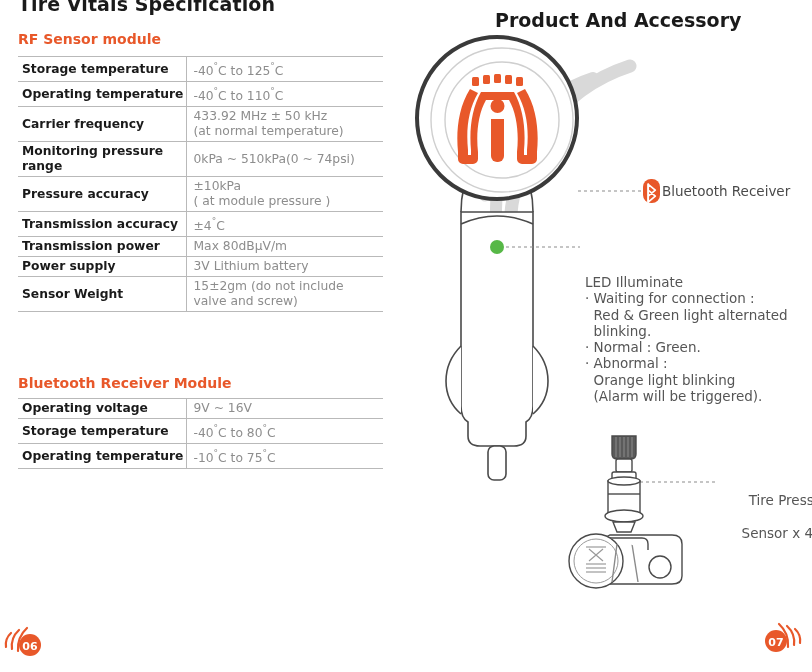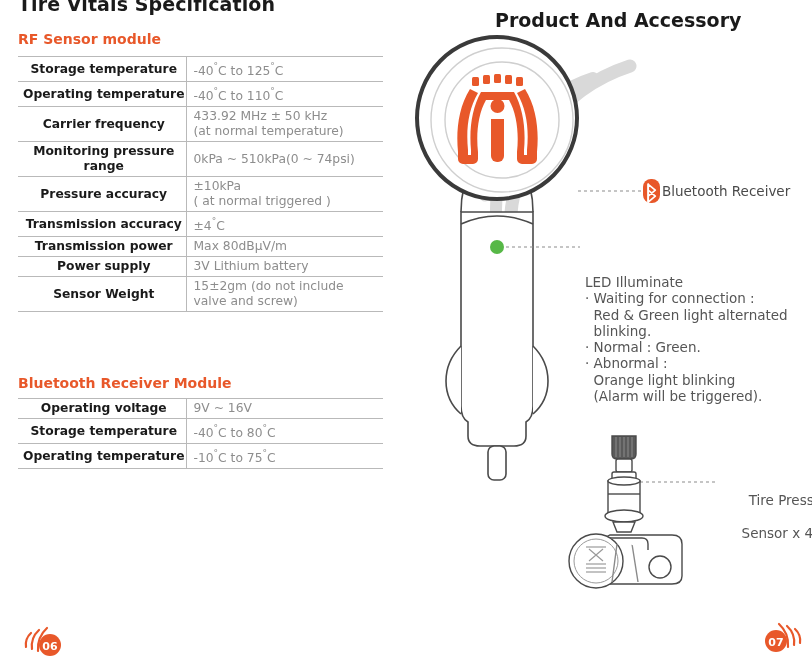--- a/index.html
+++ b/index.html
@@ -40,21 +40,20 @@
   table.spec td{
     padding:2px 0 2px 3px;
     vertical-align:middle;
     font-size:12.3px;
     line-height:15px;
   }
   table.spec td.k{
     font-weight:bold;color:#1a1a1a;
     border-right:1px solid #b9b9b9;
     padding-left:4px;
-    text-align:center;
   }
   table.spec td.v{
     color:#8d8d8d;padding-left:7px;
   }
   table.spec td.v .l2{display:block;}
   .deg{font-size:9px;vertical-align:6px;font-weight:bold;}
   td.v .deg{font-weight:normal;}
 
   
   .right-col{position:absolute;left:410px;top:16px;width:402px;height:672px;}
@@ -67,21 +66,21 @@
   .callout{
     position:absolute;color:#555;font-size:13.5px;line-height:16.3px;
     white-space:pre;
   }
   #callout-bt{left:252px;top:167px;font-size:13.5px;color:#4a4a4a;}
   #callout-led{left:175px;top:258px;}
   #callout-tps{left:313px;top:460px;text-align:right;width:90px;}
   #callout-tps .l2{display:block;}
 
   
-  .pagenum{position:absolute;bottom:0;margin-left:20px;}
+  .pagenum{position:absolute;bottom:0;}
   #page-left{left:0px;bottom:10px;}
   #page-right{right:6px;bottom:14px;}
 </style>
 </head>
 <body>
 
 <div class="page">
 
   <div class="left-col">
 
@@ -106,21 +105,21 @@
           <tr>
             <td class="k">Carrier frequency</td>
             <td class="v"><span>433.92 MHz ± 50 kHz</span><span class="l2">(at normal temperature)</span></td>
           </tr>
           <tr>
             <td class="k">Monitoring pressure range</td>
             <td class="v"><span>0kPa ~ 510kPa(0 ~ 74psi)</span></td>
           </tr>
           <tr>
             <td class="k">Pressure accuracy</td>
-            <td class="v"><span>±10kPa</span><span class="l2">( at normal triggered )</span></td>
+            <td class="v"><span>±10kPa</span><span class="l2">( at module pressure )</span></td>
           </tr>
           <tr>
             <td class="k">Transmission accuracy</td>
             <td class="v"><span>±4<span class="deg">°</span>C</span></td>
           </tr>
           <tr>
             <td class="k">Transmission power</td>
             <td class="v"><span>Max 80dBμV/m</span></td>
           </tr>
           <tr>

